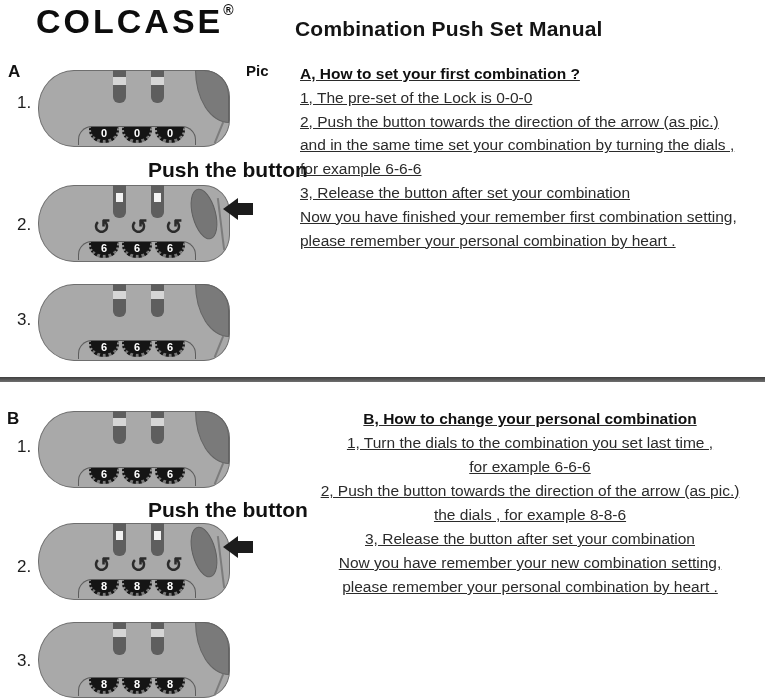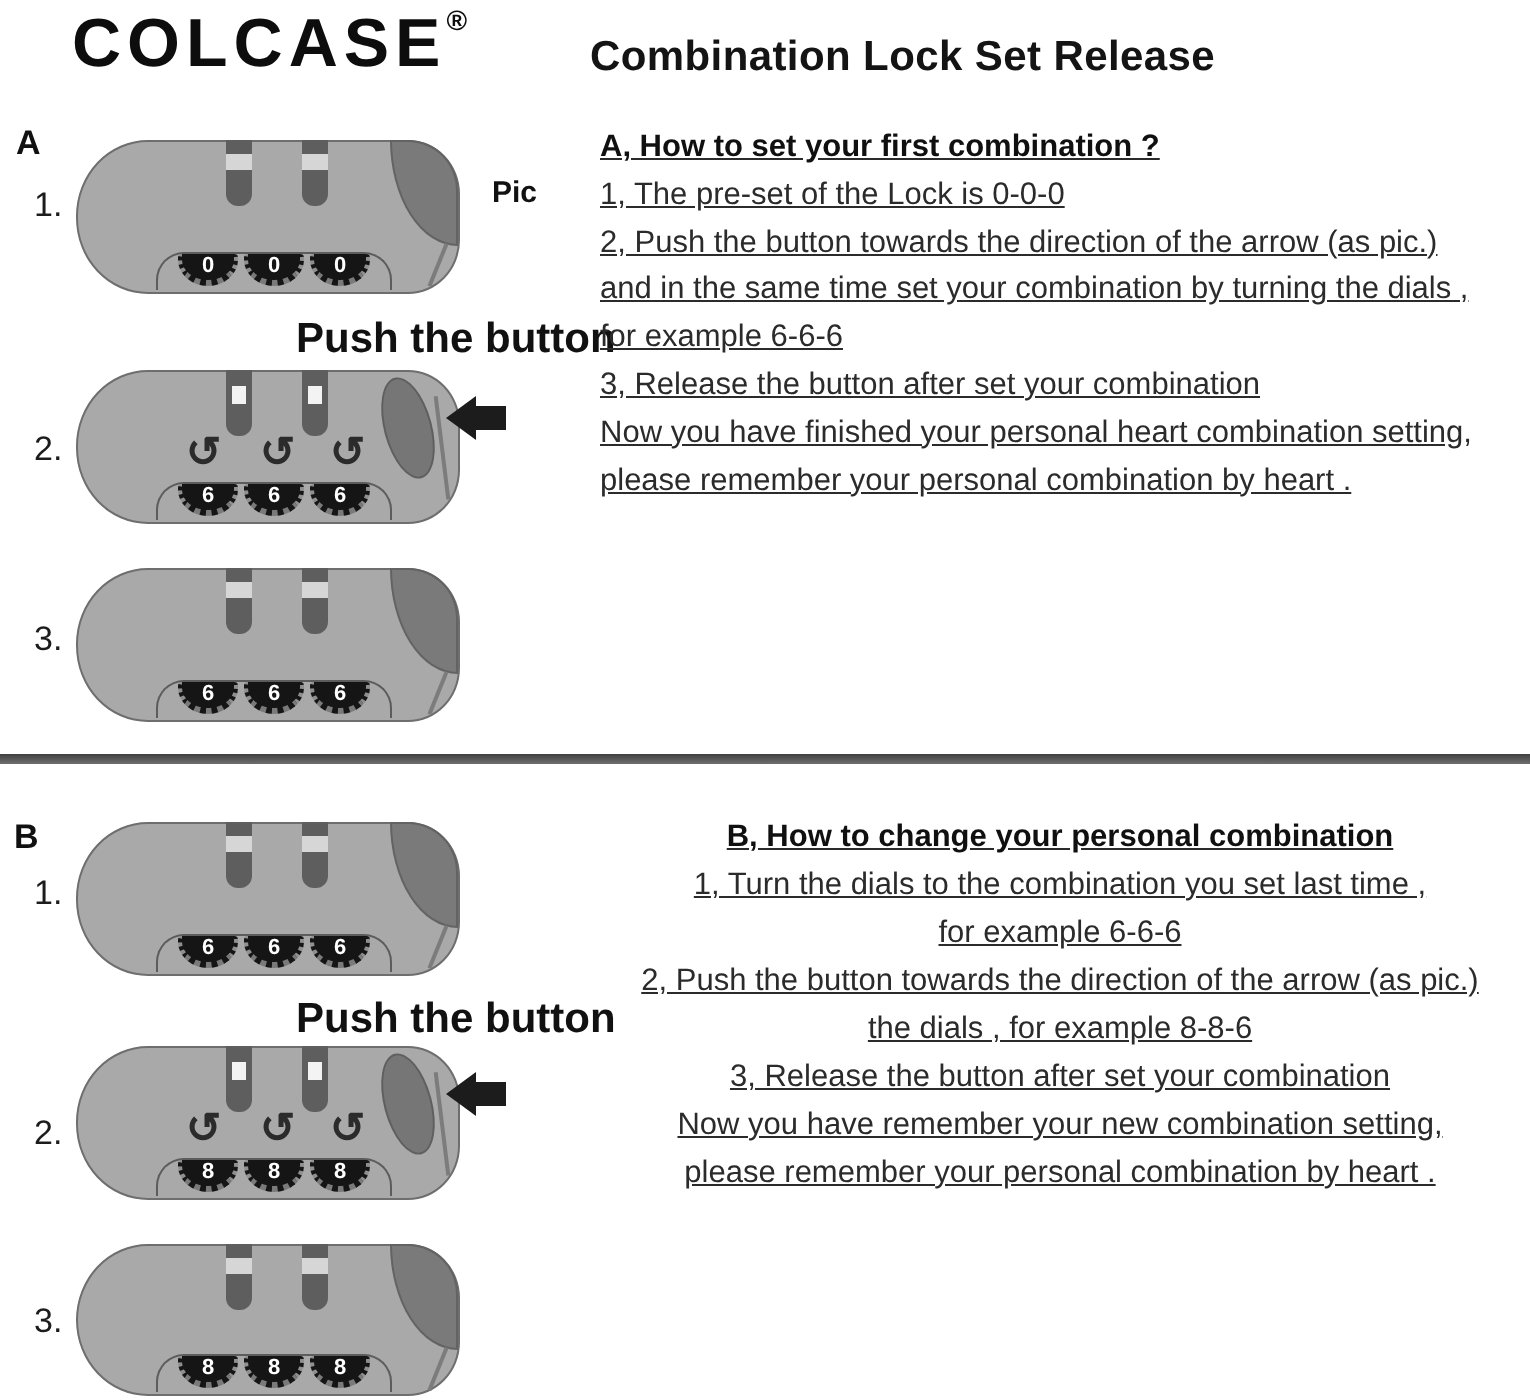--- a/index.html
+++ b/index.html
@@ -9,21 +9,21 @@
     font-family:"Liberation Sans", sans-serif; color:#2b2b2b; overflow:hidden;
   }
   
   .logo { position:absolute; left:36px; top:2px; font-size:34px; font-weight:800;
           letter-spacing:3px; color:#0d0d0d; }
   .logo .reg { font-size:14px; font-weight:700; vertical-align:18px; letter-spacing:0; }
   .page-title { position:absolute; left:295px; top:17px; font-size:21px; font-weight:bold;
                 color:#141414; letter-spacing:.2px; }
   
   .sec-label { position:absolute; font-size:17px; font-weight:bold; color:#111; }
-  .pic-label { position:absolute; left:246px; top:62px; font-size:15px; font-weight:bold; color:#111;margin-top:26px; }
+  .pic-label { position:absolute; left:246px; top:62px; font-size:15px; font-weight:bold; color:#111; }
   .push-label { position:absolute; left:148px; font-size:21px; font-weight:bold; color:#111; }
   .step { position:absolute; left:17px; font-size:17px; color:#1c1c1c; }
   
   .lock { position:absolute; left:38px; width:192px; height:77px; background:#a9a9a9;
           border:1.5px solid #6e6e6e;
           border-radius:36px 26px 26px 36px / 38px 27px 27px 38px; }
   .prong { position:absolute; top:-1px; width:13px; height:33px; background:#5e5e5e;
            border-radius:0 0 6px 6px; }
   .prong.p1 { left:74px; } .prong.p2 { left:112px; }
   .band { position:absolute; left:0; right:0; top:7px; height:8px; background:#d6d6d6; }
@@ -62,21 +62,21 @@
   .instructions.sec-b .line { height:24px; line-height:24px; }
   .instructions .heading { font-weight:bold; color:#101010; }
   .instructions .indent { padding-left:21px; }
 </style>
 </head>
 <body>
 
 <div class="page">
 
   <div class="logo"><span>COLCASE</span><span class="reg">®</span></div>
-  <div class="page-title">Combination Lock Set Release</div>
+  <div class="page-title">Combination Push Set Manual</div>
 
   <div class="sec-label" style="left:8px; top:62px;">A</div>
   <div class="pic-label">Pic</div>
   <div class="step" style="top:93px;">1.</div>
   <div class="step" style="top:215px;">2.</div>
   <div class="step" style="top:310px;">3.</div>
   <div class="push-label" style="top:158px;">Push the button</div>
 
   <div class="lock" style="top:70px;">
     <div class="prong p1">
@@ -151,21 +151,21 @@
     </div>
   </div>
 
   <div class="instructions" style="top:62px;">
     <div class="line heading">A, How to set your first combination ?</div>
     <div class="line">1, The pre-set of the Lock is 0-0-0</div>
     <div class="line">2, Push the button towards the direction of the arrow (as pic.)</div>
     <div class="line">and in the same time set your combination by turning the dials ,</div>
     <div class="line">for example 6-6-6</div>
     <div class="line">3, Release the button after set your combination</div>
-    <div class="line">Now you have finished your personal heart combination setting,</div>
+    <div class="line">Now you have finished your remember first combination setting,</div>
     <div class="line">please remember your personal combination by heart .</div>
   </div>
 
   <div class="divider"></div>
 
   <div class="sec-label" style="left:7px; top:409px;">B</div>
   <div class="step" style="top:437px;">1.</div>
   <div class="step" style="top:557px;">2.</div>
   <div class="step" style="top:651px;">3.</div>
   <div class="push-label" style="top:498px;">Push the button</div>

